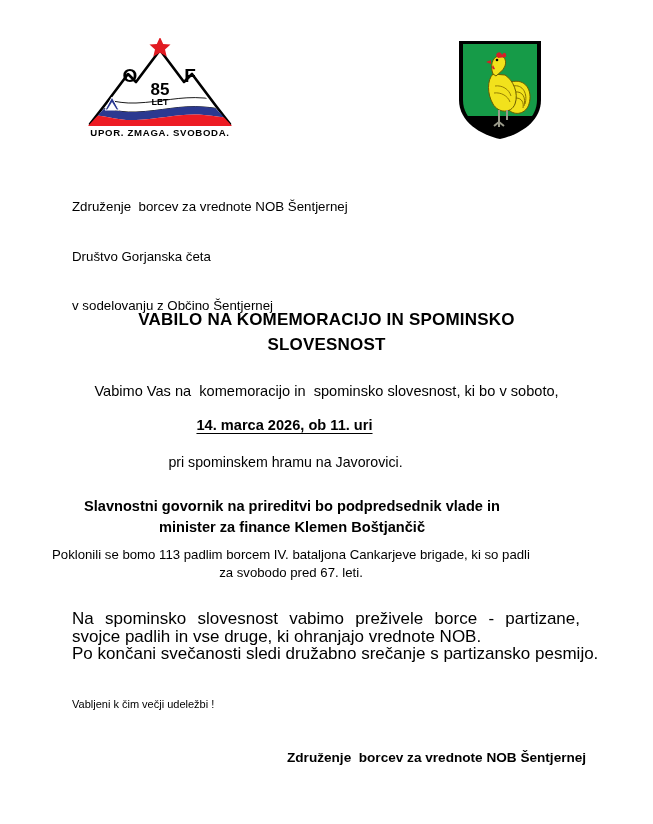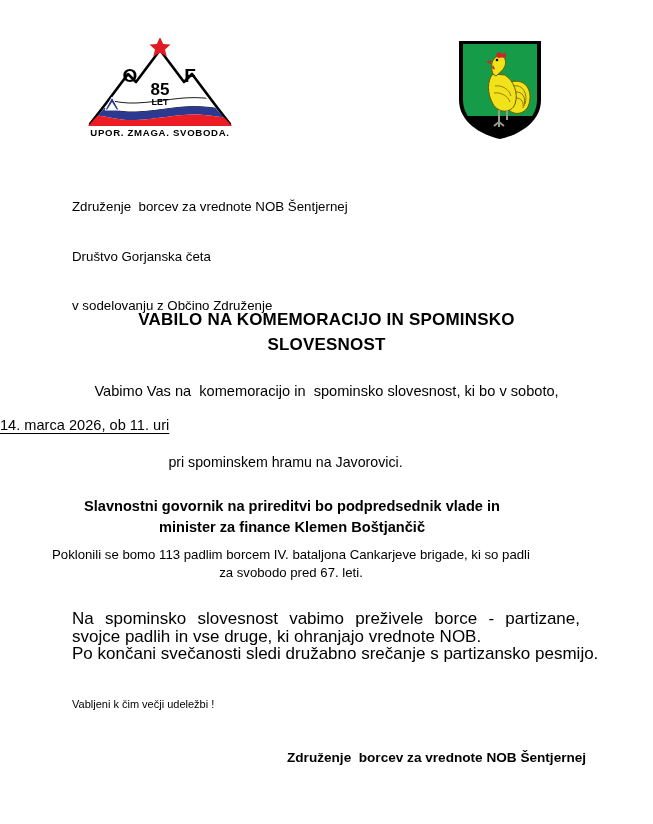--- a/index.html
+++ b/index.html
@@ -73,22 +73,23 @@
     text-align: center;
     font-size: 14.6px;
     white-space: pre;
   }
 
   .date-line {
     position: absolute;
     left: 0;
     top: 417px;
     width: 569px;
+    text-align: center;
     font-size: 14.6px;
-    font-weight: normal;
+    font-weight: bold;
   }
   .date-line span {
     text-decoration: underline;
     text-underline-offset: 3px;
   }
 
   .place-line {
     position: absolute;
     left: 0;
     top: 454px;
@@ -230,21 +231,21 @@
         <path d="M44 72 L44 84 M44 84 L39 88 M44 84 L49 88 M44 84 L44 89" stroke="#9a9a8a" stroke-width="2" fill="none"></path>
         <path d="M52 72 L52 82" stroke="#9a9a8a" stroke-width="2" fill="none"></path>
       </g>
     </svg>
   </div>
 </div>
 
 <div class="org-block">
   <div class="org-line">Združenje  borcev za vrednote NOB Šentjernej</div>
   <div class="org-line">Društvo Gorjanska četa</div>
-  <div class="org-line">v sodelovanju z Občino Združenje</div>
+  <div class="org-line">v sodelovanju z Občino Šentjernej</div>
 </div>
 
 <div class="main-title">
   <span class="t-line">VABILO NA KOMEMORACIJO IN SPOMINSKO</span>
   <span class="t-line">SLOVESNOST</span>
 </div>
 
 <div class="invite-line">Vabimo Vas na  komemoracijo in  spominsko slovesnost, ki bo v soboto,</div>
 
 <div class="date-line">

